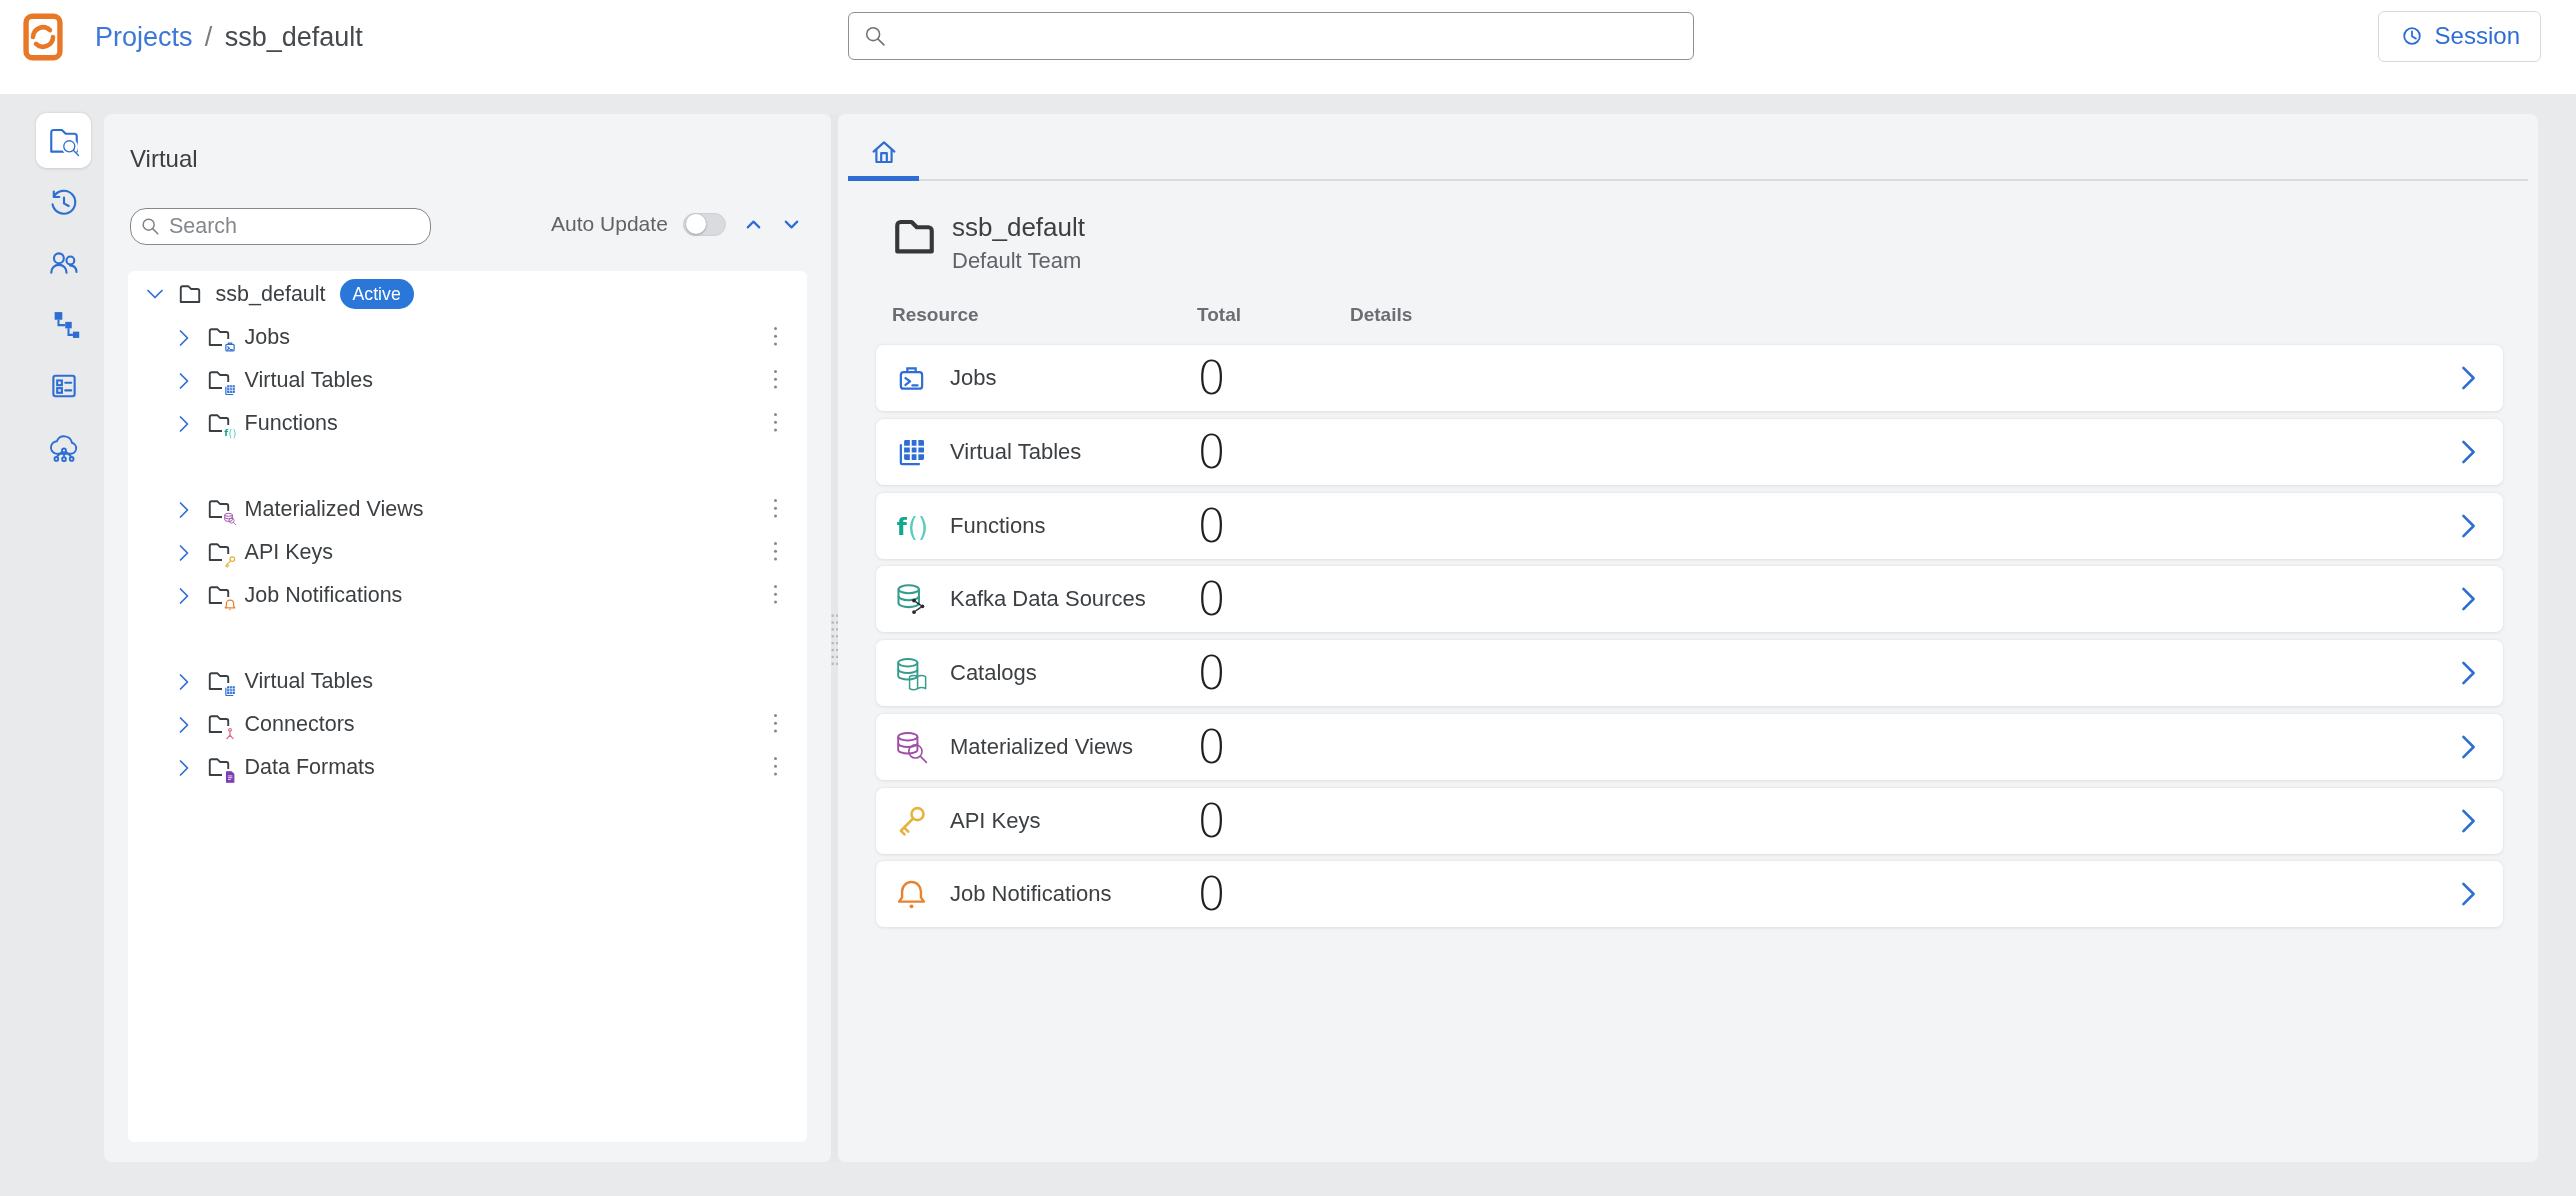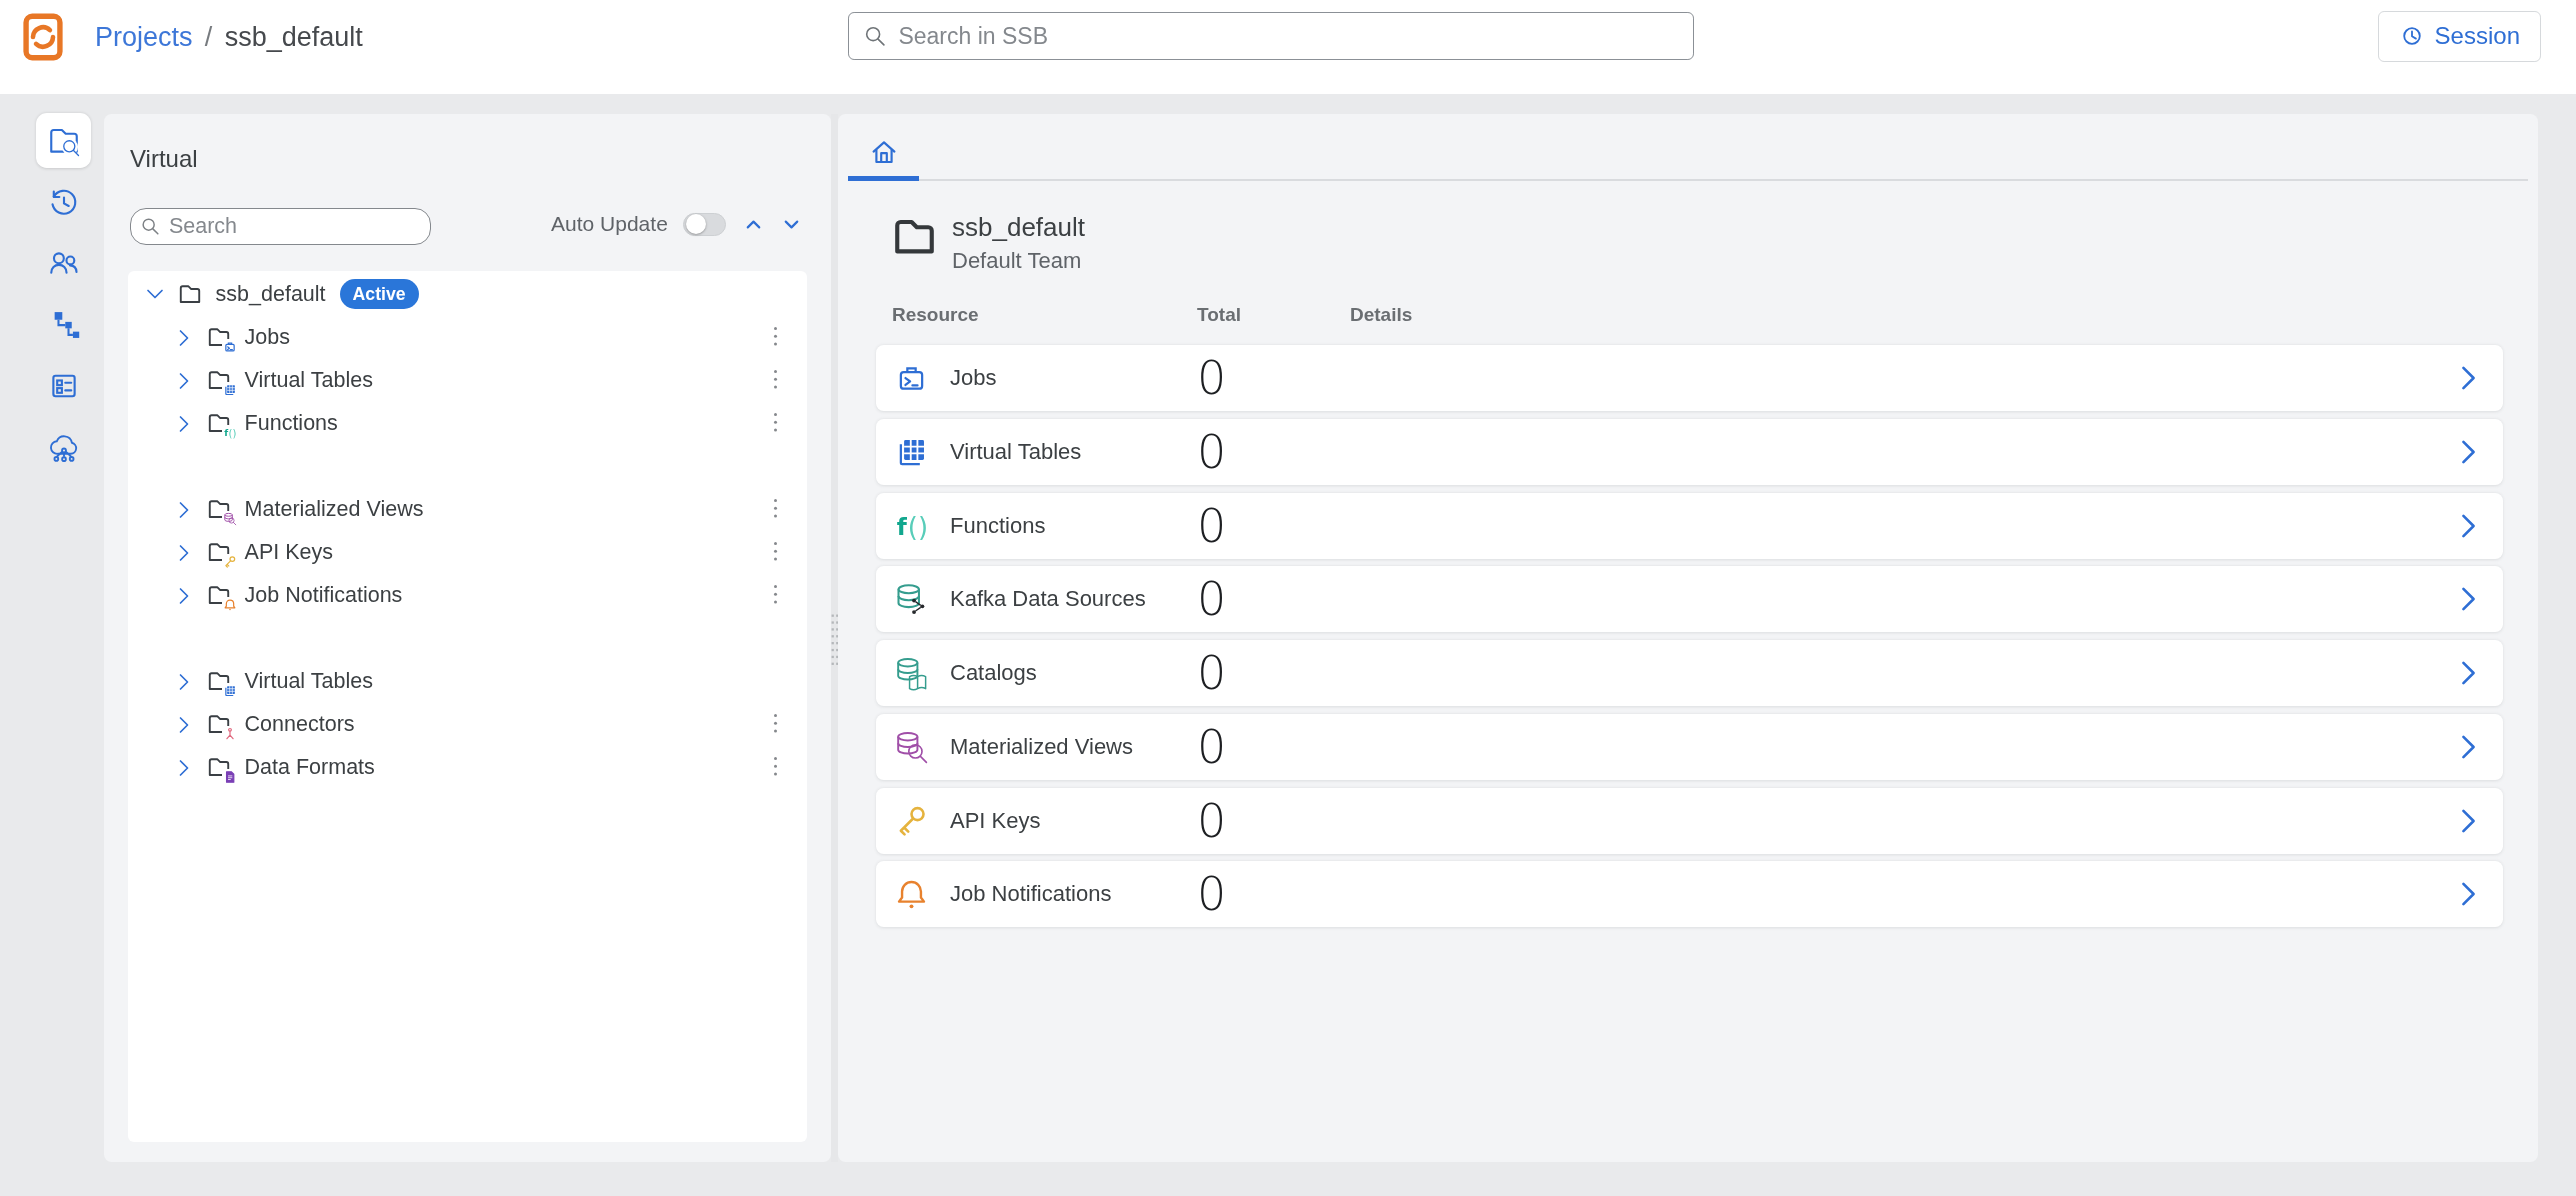--- a/index.html
+++ b/index.html
@@ -50,21 +50,21 @@
   .treebox { position:absolute; left:24px; top:157px; width:679px; height:871px; background:#fff; border-radius:6.1px; }
   .trow { position:absolute; left:0; width:100%; height:43px; display:flex; align-items:center; cursor:pointer; }
   .trow.lvl0 { padding-left:17px; }
   .trow.lvl1 { padding-left:46px; }
   .tchev { width:20px; height:20px; color:#2e6ed4; flex:0 0 auto; cursor:pointer; }
   .tchev.down { transform:rotate(90deg); }
   .tfold { position:relative; width:26px; height:24.6px; margin-left:12.3px; flex:0 0 auto; color:#3a3f44; }
   .tfold .tf { width:26px; height:24.6px; stroke-width:3.1; }
   .tbadge { position:absolute; right:-6.1px; bottom:-5.4px; width:16px; height:16px; background:#fff; border-radius:2.3px; padding:0.8px; stroke-width:3.4; }
   .tlabel { margin-left:12.3px; font-size:21.5px; color:#3c4043; white-space:nowrap; }
-  .status-pill { margin-left:14px; background:#2a76d9; color:#fff; font-size:17.7px; font-weight:bold;
+  .status-pill { margin-left:14px; background:#2a76d9; color:#fff; font-size:17.7px; font-weight:normal;
                  padding:4.6px 13px; border-radius:767px; }
   .kebab { margin-left:auto; margin-right:20px; width:23px; height:28px; display:flex; align-items:flex-start; justify-content:center; padding-top:3.1px; cursor:pointer; }
   .kebab i { display:block; width:3.8px; height:3.8px; border-radius:50%; background:#85888c; box-shadow:0 7.7px 0 #85888c, 0 15.4px 0 #85888c; }
 
   
   .tab-underline-gray { position:absolute; left:10px; right:10px; top:65px; height:2.3px; background:#d9dbde; }
   .tab-home { position:absolute; left:10px; top:12.3px; width:71px; height:51px; display:flex; align-items:center; justify-content:center; cursor:pointer; }
   .tab-home svg { width:32px; height:32px; color:#2e6ed4; }
   .tab-underline-blue { position:absolute; left:10px; top:62px; width:71px; height:4.6px; background:#2e6ed4; z-index:2; }
 
@@ -220,21 +220,20 @@
     </svg>
     <div class="crumb">
       <span class="root">Projects</span>
       <span class="sep">/</span>
       <span class="cur">ssb_default</span>
     </div>
     <div class="topsearch">
       <svg class="icon" width="24.6" height="24.6" viewBox="0 0 40 40" style="color:#6f7478;stroke-width:2.6">
           <use href="#sym-mag"></use>
         </svg>
-      <input type="text" placeholder="Search in SSB" style="">
     </div>
     <div class="session">
       <svg class="icon" width="26" height="26" viewBox="0 0 40 40" style="stroke-width:2.8">
           <use href="#sym-clock"></use>
         </svg>
       <span>Session</span>
     </div>
   </div>
 
   <div class="rail-active">

